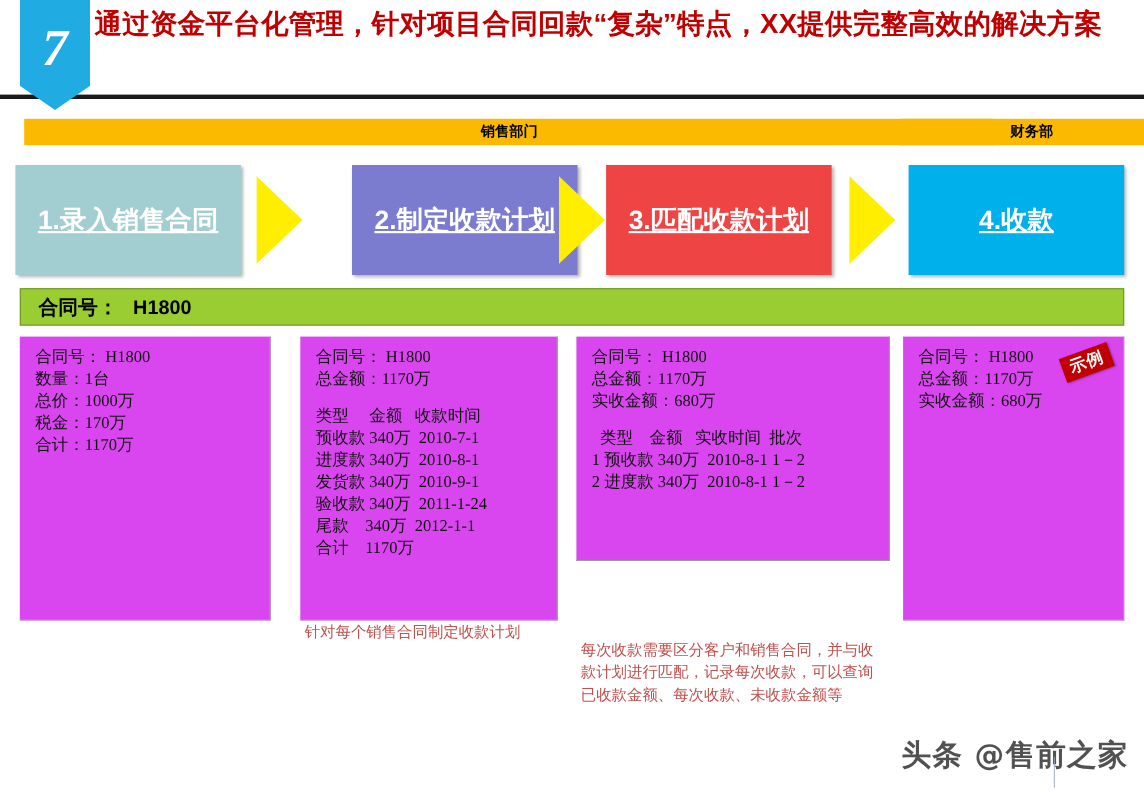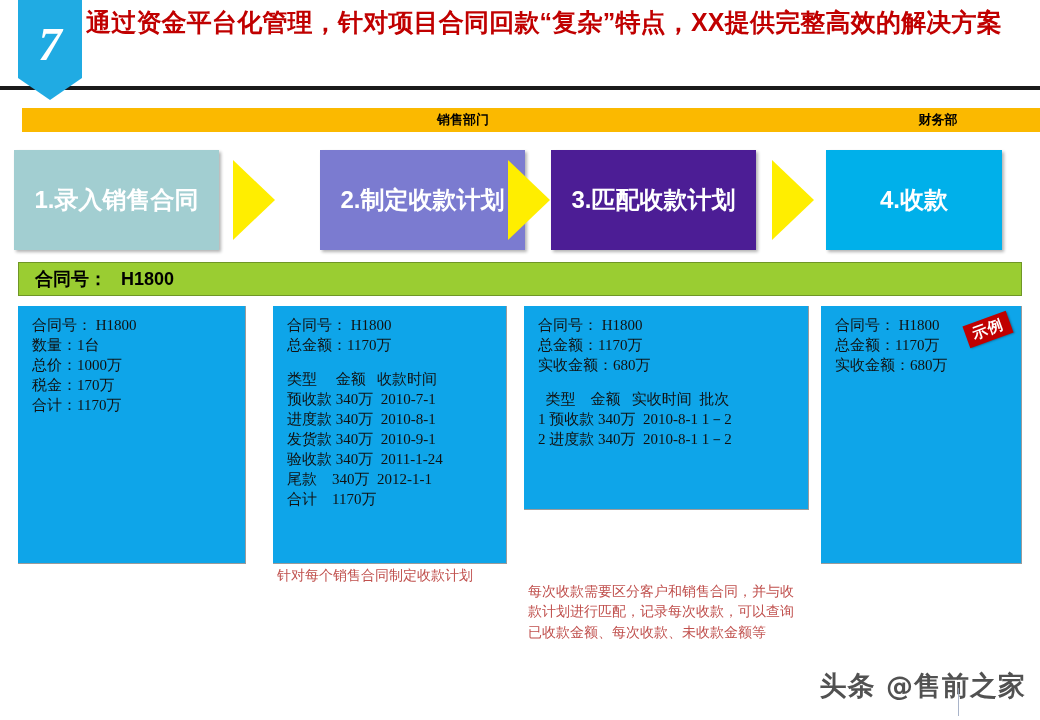--- a/index.html
+++ b/index.html
@@ -40,25 +40,26 @@
   .dept.sales{left:22px;width:882px;}
   .dept.finance{left:818px;width:240px;}
 
   
   .proc{
     position:absolute;top:150px;height:100px;
     display:flex;align-items:center;justify-content:center;
     color:#ffffff;font-weight:700;font-size:24px;
     box-shadow:2px 2px 3px rgba(0,0,0,.30);
     text-align:right;
+    text-decoration:underline;
   }
   .proc.p1{left:14px;width:205px;background:#a2ced1;}
   .proc.p2{left:292px;width:205px;background:#7b7bd0;margin-left:28px;}
-  .proc.p3{left:551px;width:205px;background:#4c1d95;}
-  .proc.p4{left:826px;width:176px;background:#00b0ea;}
+  .proc.p3{left:551px;width:205px;background:#ef4444;}
+  .proc.p4{left:826px;width:196px;background:#00b0ea;}
 
   .arrow{
     position:absolute;top:160px;width:42px;height:80px;
     background:#ffee00;
     clip-path:polygon(0 0,100% 50%,0 100%);
     filter:drop-shadow(2px 2px 2px rgba(0,0,0,.35));
   }
   .arrow.a1{left:233px;}
   .arrow.a2{left:508px;}
   .arrow.a3{left:772px;}
@@ -72,21 +73,21 @@
   .contract-bar .lbl{
     color:#000000;font-size:18px;font-weight:700;padding-left:16px;
     font-family:"Liberation Serif","DejaVu Serif",serif;
   }
   .contract-bar .val{
     color:#000000;font-size:18px;font-weight:700;padding-left:14px;
   }
 
   
   .card{
-    position:absolute;top:306px;background:#0ea5e9;
+    position:absolute;top:306px;background:#d946ef;
     border-right:1px solid #9b9b9b;border-bottom:1px solid #9b9b9b;
     box-sizing:border-box;padding:10px 8px 8px 14px;
     font-size:15px;color:#111111;line-height:1.33;
     font-family:"Liberation Serif","DejaVu Serif",serif;
   }
   .card.c1{left:18px;width:228px;height:258px;}
   .card.c2{left:273px;width:234px;height:258px;}
   .card.c3{left:524px;width:285px;height:204px;}
   .card.c4{left:821px;width:201px;height:258px;}
 

